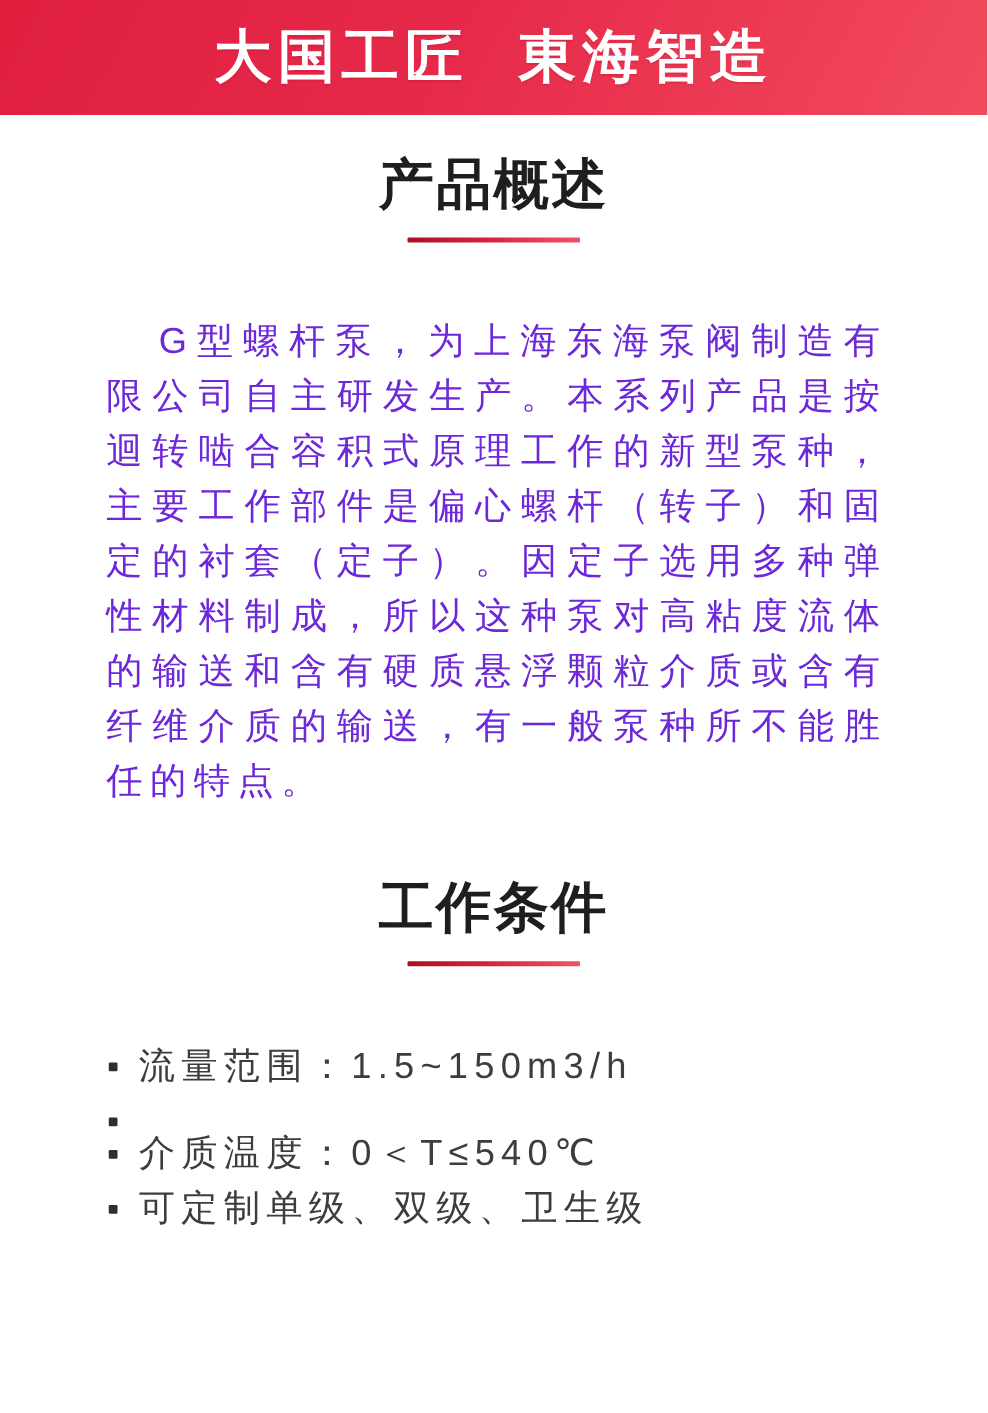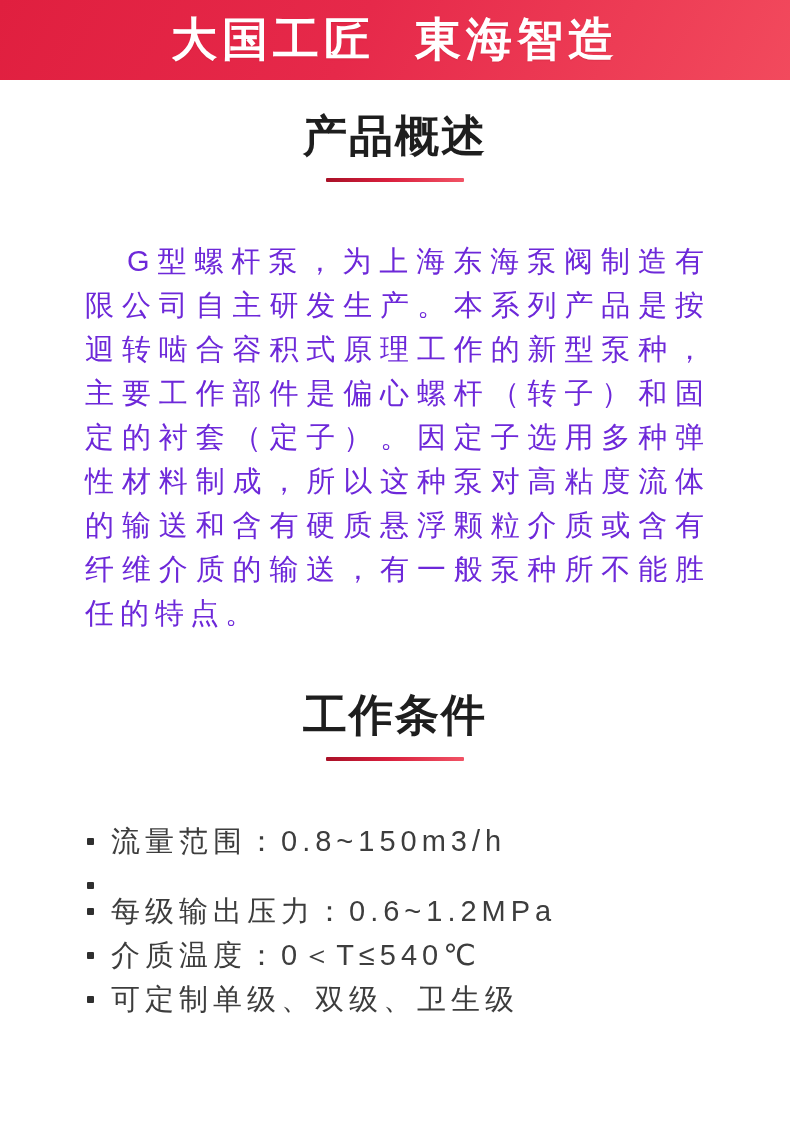--- a/index.html
+++ b/index.html
@@ -9,21 +9,21 @@
     min-height: 1130px;
     margin: 0 auto;
     font-family: "Liberation Sans", "DejaVu Sans", sans-serif;
     position: relative;
     overflow: hidden;
   }
 
   
   .banner {
     width: 790px;
-    height: 80px;
+    height: 92px;
     background: linear-gradient(118deg, #e01f3f 0%, #e6294a 45%, #f24a5d 100%);
     display: flex;
     align-items: center;
     justify-content: center;
     text-align: center;
   }
   .banner-title {
     color: #ffffff;
     font-size: 46px;
     font-weight: 700;
@@ -100,28 +100,24 @@
   <p class="overview-paragraph">G型螺杆泵，为上海东海泵阀制造有限公司自主研发生产。本系列产品是按迴转啮合容积式原理工作的新型泵种，主要工作部件是偏心螺杆（转子）和固定的衬套（定子）。因定子选用多种弹性材料制成，所以这种泵对高粘度流体的输送和含有硬质悬浮颗粒介质或含有纤维介质的输送，有一般泵种所不能胜任的特点。</p>
 </section>
 
 <section>
   <h2 class="section-title title-conditions">工作条件</h2>
   <div class="divider"></div>
 
   <ul class="conditions-list">
     <li class="condition-item">
       <span class="bullet"></span>
-      <span>流量范围：0.8~150m3/h</span>
+      <span>流量范围：1.5~150m3/h</span>
     </li>
     <li class="condition-item">
       <span class="bullet"></span>
-    </li>
-    <li class="condition-item">
-      <span class="bullet"></span>
-      <span>每级输出压力：0.6~1.2MPa</span>
     </li>
     <li class="condition-item">
       <span class="bullet"></span>
       <span>介质温度：0＜T≤540℃</span>
     </li>
     <li class="condition-item">
       <span class="bullet"></span>
       <span>可定制单级、双级、卫生级</span>
     </li>
   </ul>

